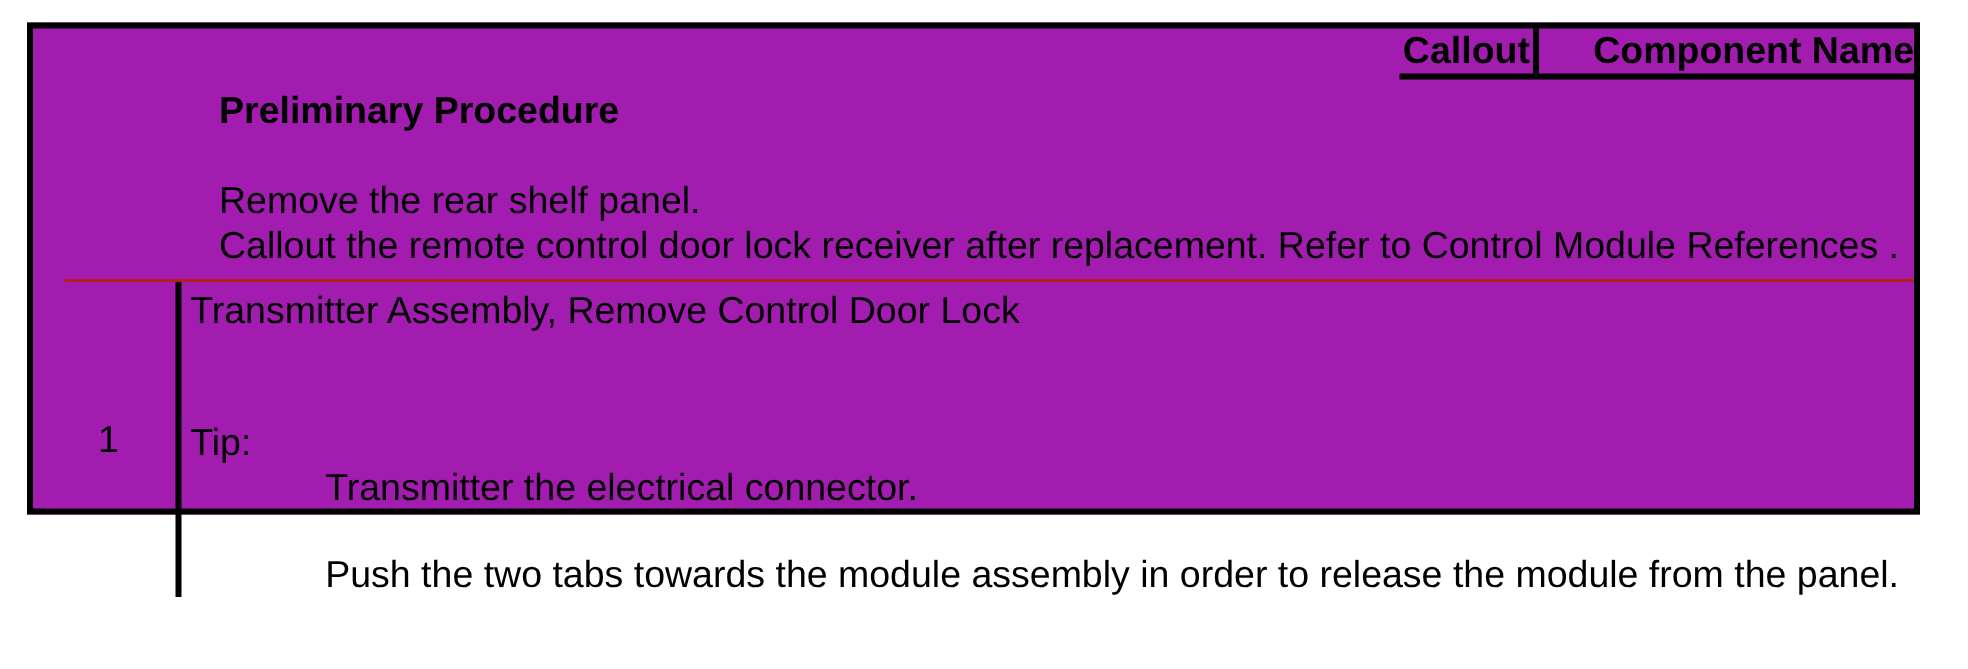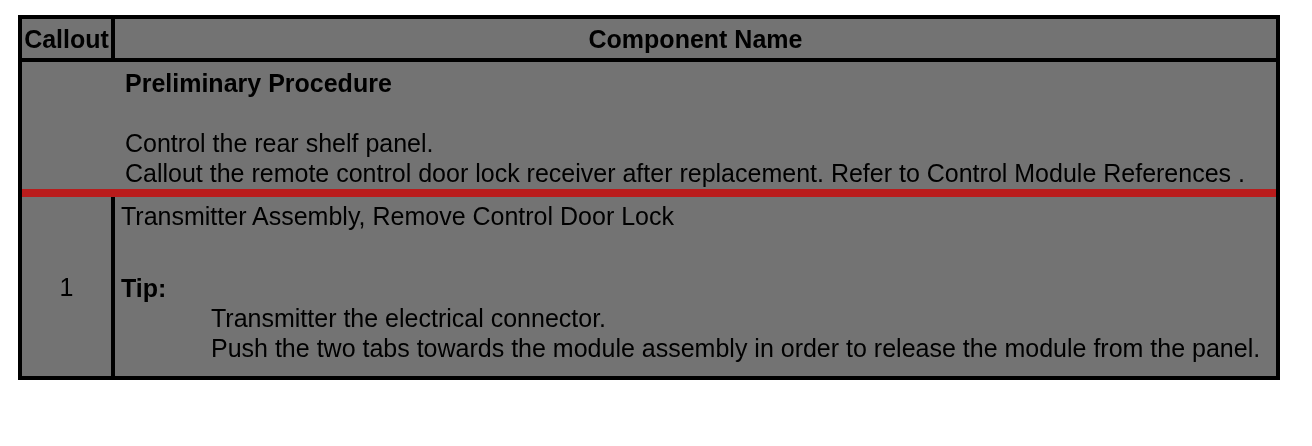--- a/index.html
+++ b/index.html
@@ -9,55 +9,57 @@
     background: #ffffff;
     font-family: "Liberation Sans", "DejaVu Sans", sans-serif;
     color: #000000;
     overflow: hidden;
   }
   .doc-table {
     position: absolute;
     left: 18px;
     top: 15px;
     width: 1262px;
-    height: 365px;
+    height: 328px;
     border: 4px solid #000000;
     display: flex;
     flex-direction: column;
-    background: #737373;
+    background: #a21caf;
     font-size: 25px;
     line-height: 30px;
+    align-items: flex-end;
   }
   .header-row {
     display: flex;
     flex-direction: row;
     height: 43px;
     border-bottom: 4px solid #000000;
     font-weight: bold;
   }
   .callout-col {
     width: 93px;
     flex: 0 0 93px;
     border-right: 4px solid #000000;
     display: flex;
     align-items: center;
     justify-content: center;
   }
   .component-col {
     flex: 1 1 auto;
     display: flex;
     align-items: center;
+    padding-left: 36px;
   }
   .header-row .component-col {
     justify-content: center;
   }
   .prelim-row {
     height: 135px;
     flex: 0 0 135px;
-    border-bottom: 8px solid #b91c1c;
+    border-bottom: 2px solid #b91c1c;
     padding: 6px 10px 0 103px;
   }
   .prelim-heading {
     font-weight: bold;
   }
   .blank-line {
     height: 30px;
   }
   .item-row {
     flex: 1 1 auto;
@@ -65,43 +67,44 @@
     flex-direction: row;
   }
   .item-row .callout-col {
     font-weight: normal;
   }
   .item-content {
     flex: 1 1 auto;
     padding: 4px 10px 0 6px;
   }
   .tip-label {
-    font-weight: bold;
-    margin-top: 42px;
+    font-weight: normal;
+    margin-top: 58px;
   }
   .tip-step {
     padding-left: 90px;
   }
   .tip-step.gap-above {
+    margin-top: 28px;
   }
 </style>
 </head>
 <body>
 
 <div class="doc-table">
 
   <div class="header-row">
     <div class="callout-col">Callout</div>
     <div class="component-col">Component Name</div>
   </div>
 
   <div class="prelim-row">
     <div class="prelim-heading">Preliminary Procedure</div>
     <div class="blank-line"></div>
-    <div>Control the rear shelf panel.</div>
+    <div>Remove the rear shelf panel.</div>
     <div>Callout the remote control door lock receiver after replacement. Refer to Control Module References .</div>
   </div>
 
   <div class="item-row">
     <div class="callout-col">1</div>
     <div class="item-content">
       <div>Transmitter Assembly, Remove Control Door Lock</div>
       <div class="tip-label">Tip:</div>
       <div class="tip-step">Transmitter the electrical connector.</div>
       <div class="tip-step gap-above">Push the two tabs towards the module assembly in order to release the module from the panel.</div>

